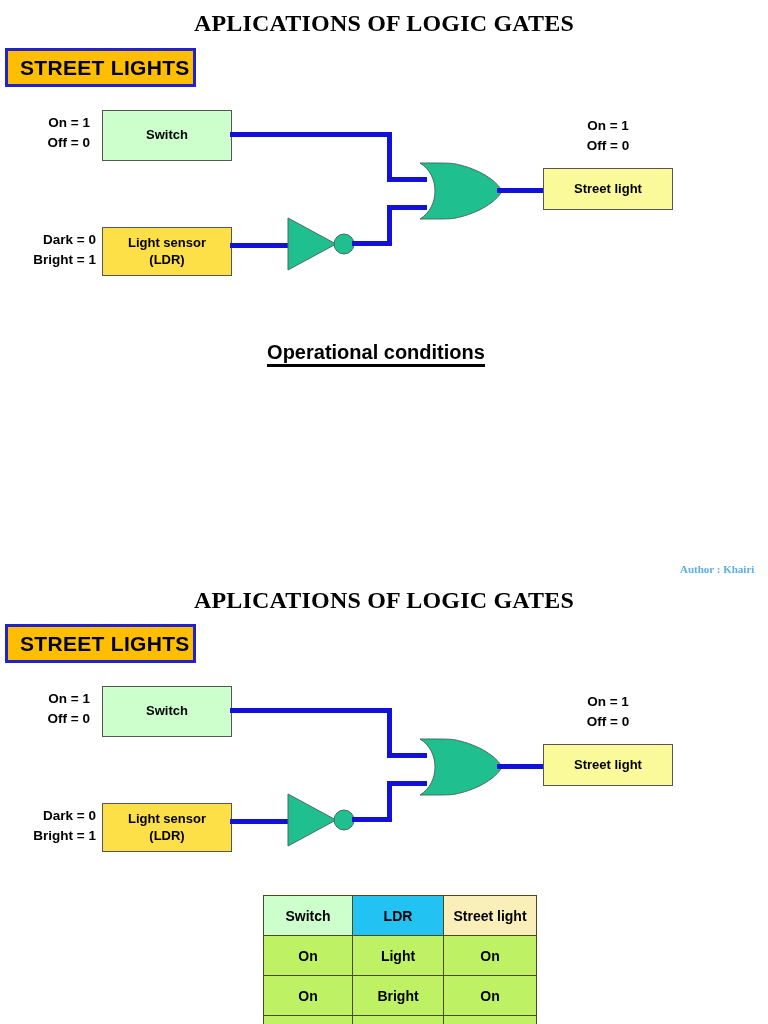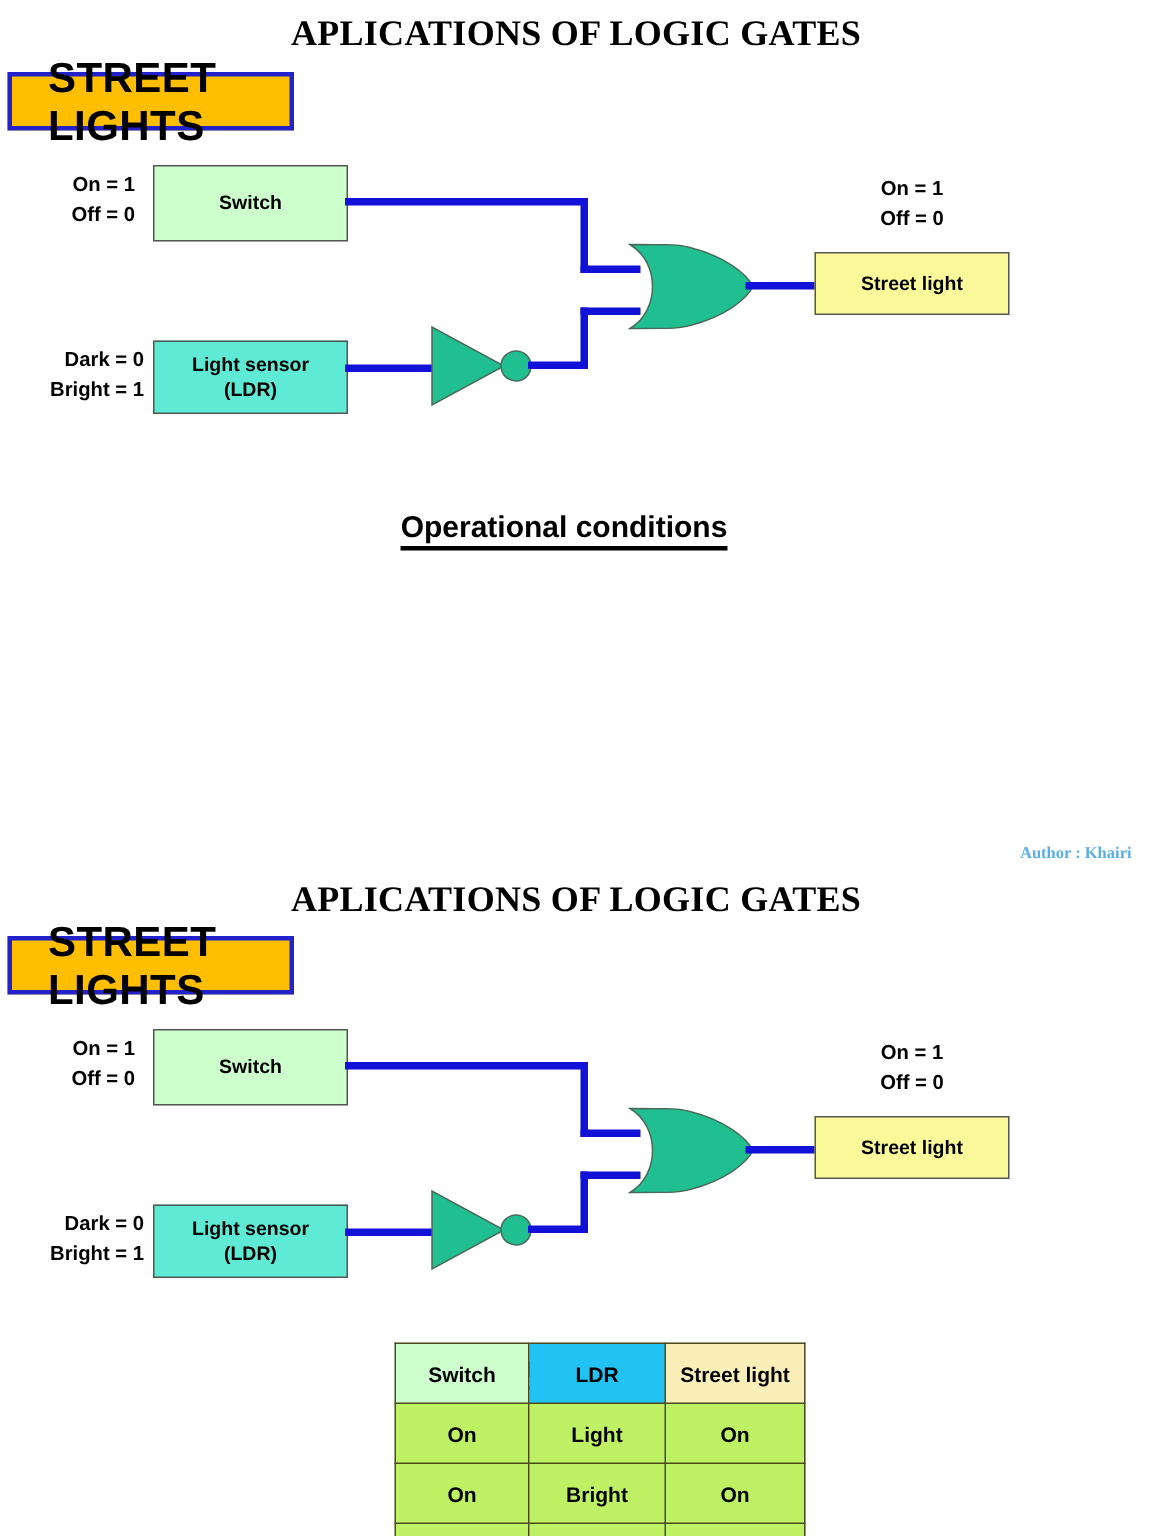--- a/index.html
+++ b/index.html
@@ -27,44 +27,44 @@
     letter-spacing: 0.2px;
   }
 
   .badge {
     position: absolute;
     background: #FFBF00;
     border: 3px solid #2222CC;
     box-sizing: border-box;
     font-family: "Liberation Sans", sans-serif;
     font-weight: bold;
-    font-size: 28px;
+    font-size: 21px;
     color: #000000;
     display: flex;
     align-items: center;
-    padding-left: 24px;
+    padding-left: 12px;
     letter-spacing: 0.3px;
   }
 
   .blockbox {
     position: absolute;
     box-sizing: border-box;
     border: 1px solid #555555;
     display: flex;
     align-items: center;
     justify-content: center;
     text-align: center;
     font-family: "Liberation Sans", sans-serif;
     font-weight: bold;
     font-size: 13px;
     color: #000000;
     line-height: 1.25;
   }
   .box-switch { background: #CCFFCC; }
-  .box-ldr    { background: #5eead4; }
+  .box-ldr    { background: #fde047; }
   .box-light  { background: #FAFA9B; }
 
   .sidelabel {
     position: absolute;
     font-family: "Liberation Sans", sans-serif;
     font-weight: bold;
     font-size: 13.5px;
     color: #000000;
     line-height: 1.45;
     white-space: nowrap;

